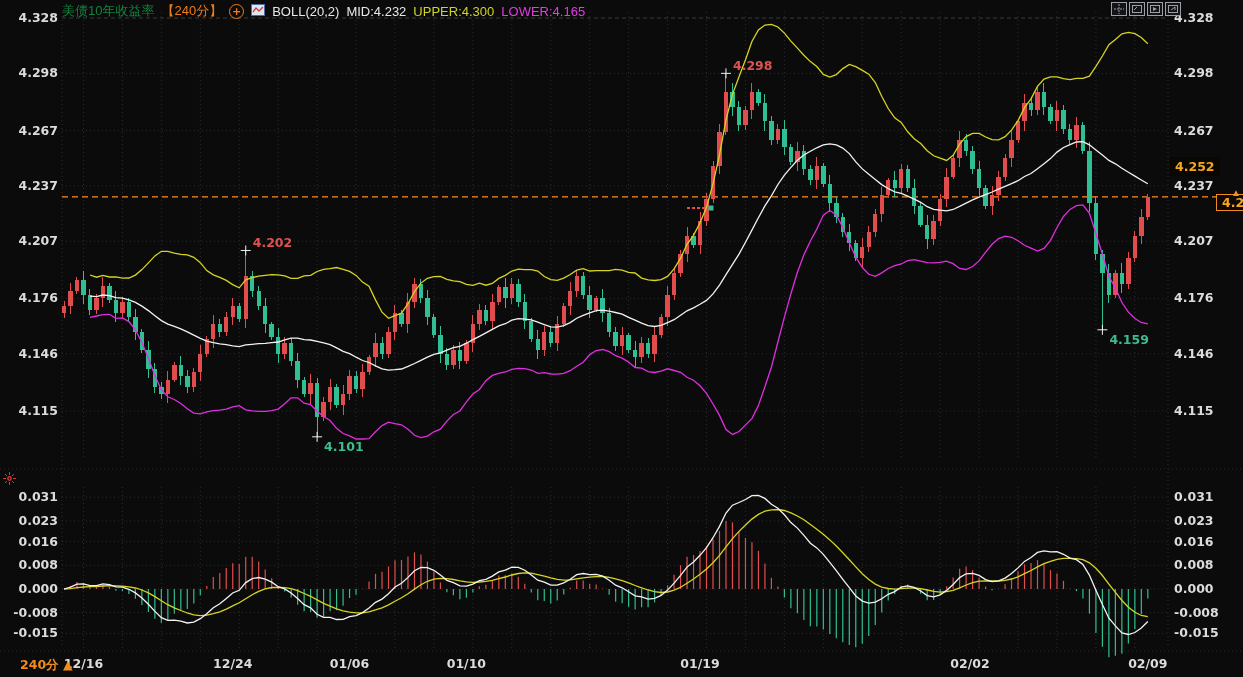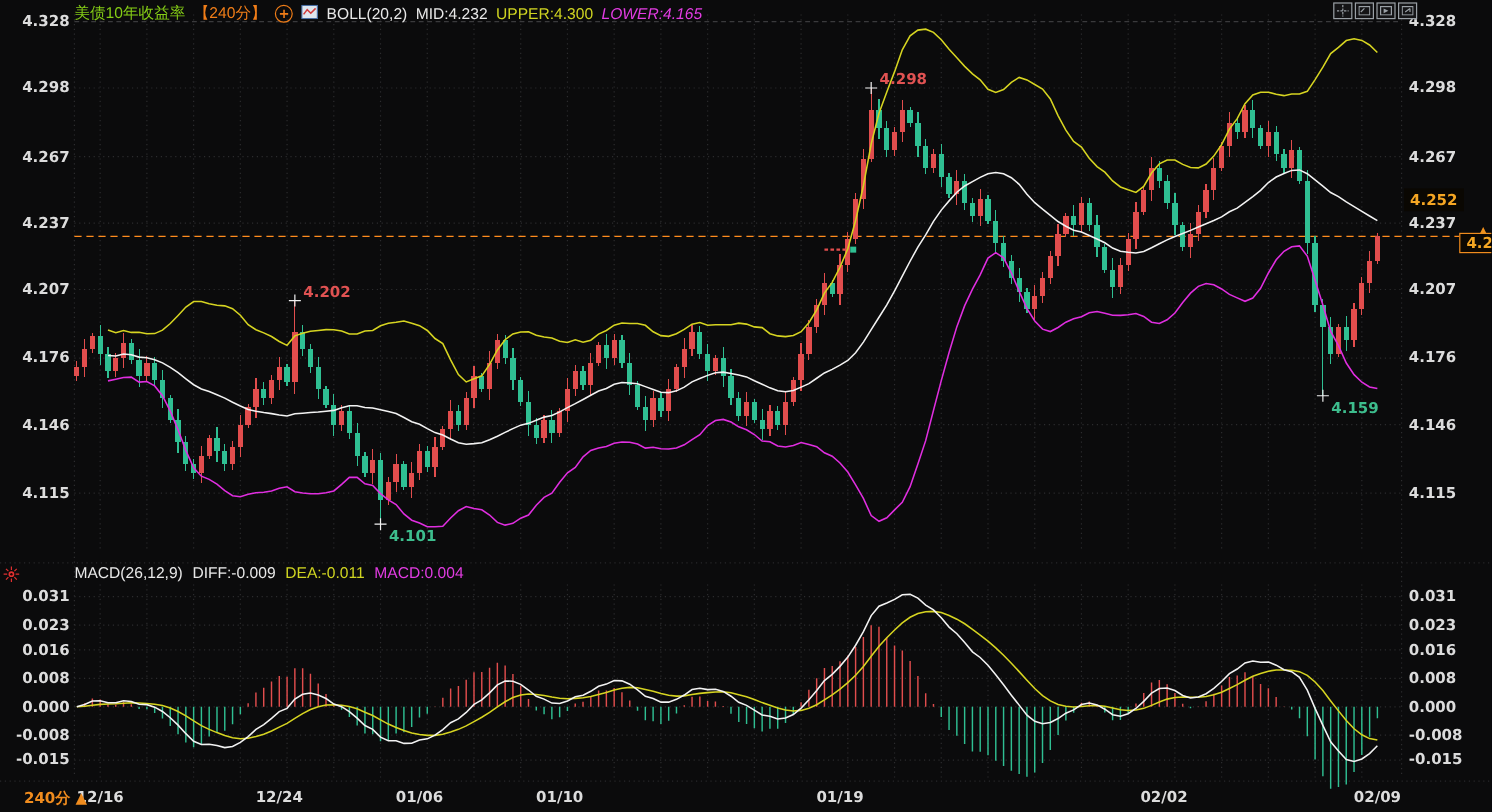--- a/index.html
+++ b/index.html
@@ -5,22 +5,22 @@
   html,body{margin:0;padding:0;background:#0b0b0c;}
   #app{position:relative;width:1243px;height:677px;overflow:hidden;background:#0b0b0c;
        font-family:"Liberation Sans","DejaVu Sans",sans-serif;}
   #plot{position:absolute;left:0;top:0;z-index:1;}
   .lbl{position:absolute;z-index:3;font:700 12.5px "DejaVu Sans","Liberation Sans",sans-serif;
        color:#dcdcdc;white-space:nowrap;line-height:1;}
   .lbl.left{width:50px;text-align:right;}
   .tick{transform:translateX(-50%);}
   #hdr{position:absolute;left:62px;top:2px;z-index:4;display:flex;align-items:center;gap:7px;
        font:400 13px "Liberation Sans","DejaVu Sans",sans-serif;white-space:nowrap;}
-  #hdr .t{color:#84cc16;} #hdr .p{color:#f07d18;} #hdr .m{color:#e8e8e8;}
-  #hdr .u{color:#cfd421;} #hdr .lo{color:#e23ce2;font-style:italic;}
+  #hdr .t{color:#15803d;} #hdr .p{color:#f07d18;} #hdr .m{color:#e8e8e8;}
+  #hdr .u{color:#cfd421;} #hdr .lo{color:#e23ce2;}
   .cplus{display:inline-flex;width:13px;height:13px;border:1px solid #f07d18;border-radius:50%;
        color:#f07d18;align-items:center;justify-content:center;font:700 11px/1 "DejaVu Sans",sans-serif;}
   #toolbar{position:absolute;left:1111px;top:2px;z-index:4;display:flex;gap:2px;}
   .tbtn{width:14px;height:12px;border:1px solid #9aa0a6;background:#141416;display:flex;
         align-items:center;justify-content:center;}
   #macdhdr{position:absolute;left:62px;top:470px;z-index:4;display:flex;gap:8px;
        font:400 13px "Liberation Sans","DejaVu Sans",sans-serif;white-space:nowrap;}
   #macdhdr .w{color:#e8e8e8;} #macdhdr .y{color:#cfd421;} #macdhdr .mg{color:#e23ce2;}
   #burst{position:absolute;left:2px;top:471px;z-index:4;}
   #period{position:absolute;left:20px;top:657px;z-index:4;color:#f08c1e;
@@ -695,26 +695,20 @@
         </svg>
       </span>
     <span class="tbtn">
       <svg width="10" height="8">
           <rect x="0.5" y="0.5" width="9" height="7" fill="none" stroke="#9aa0a6"></rect>
       <path d="M3 5l4-3M7 2v3" stroke="#9aa0a6"></path>
         </svg>
       </span>
   </div>
 
-  <div id="macdhdr">
-    <span class="w">MACD(26,12,9)</span>
-    <span class="w">DIFF:-0.009</span>
-    <span class="y">DEA:-0.011</span>
-    <span class="mg">MACD:0.004</span>
-  </div>
 
   <span id="burst">
     <svg width="15" height="15">
       <g stroke="#e03030" stroke-width="1">
         <path d="M7.5 1v3M7.5 11v3M1 7.5h3M11 7.5h3M3 3l2 2M12 3l-2 2M3 12l2-2M12 12l-2-2"></path>
       </g>
       <circle cx="7.5" cy="7.5" r="2.4" fill="#e03030"></circle>
       <circle cx="7.5" cy="7.5" r="1" fill="#1a0505"></circle>
     </svg>
   </span>

